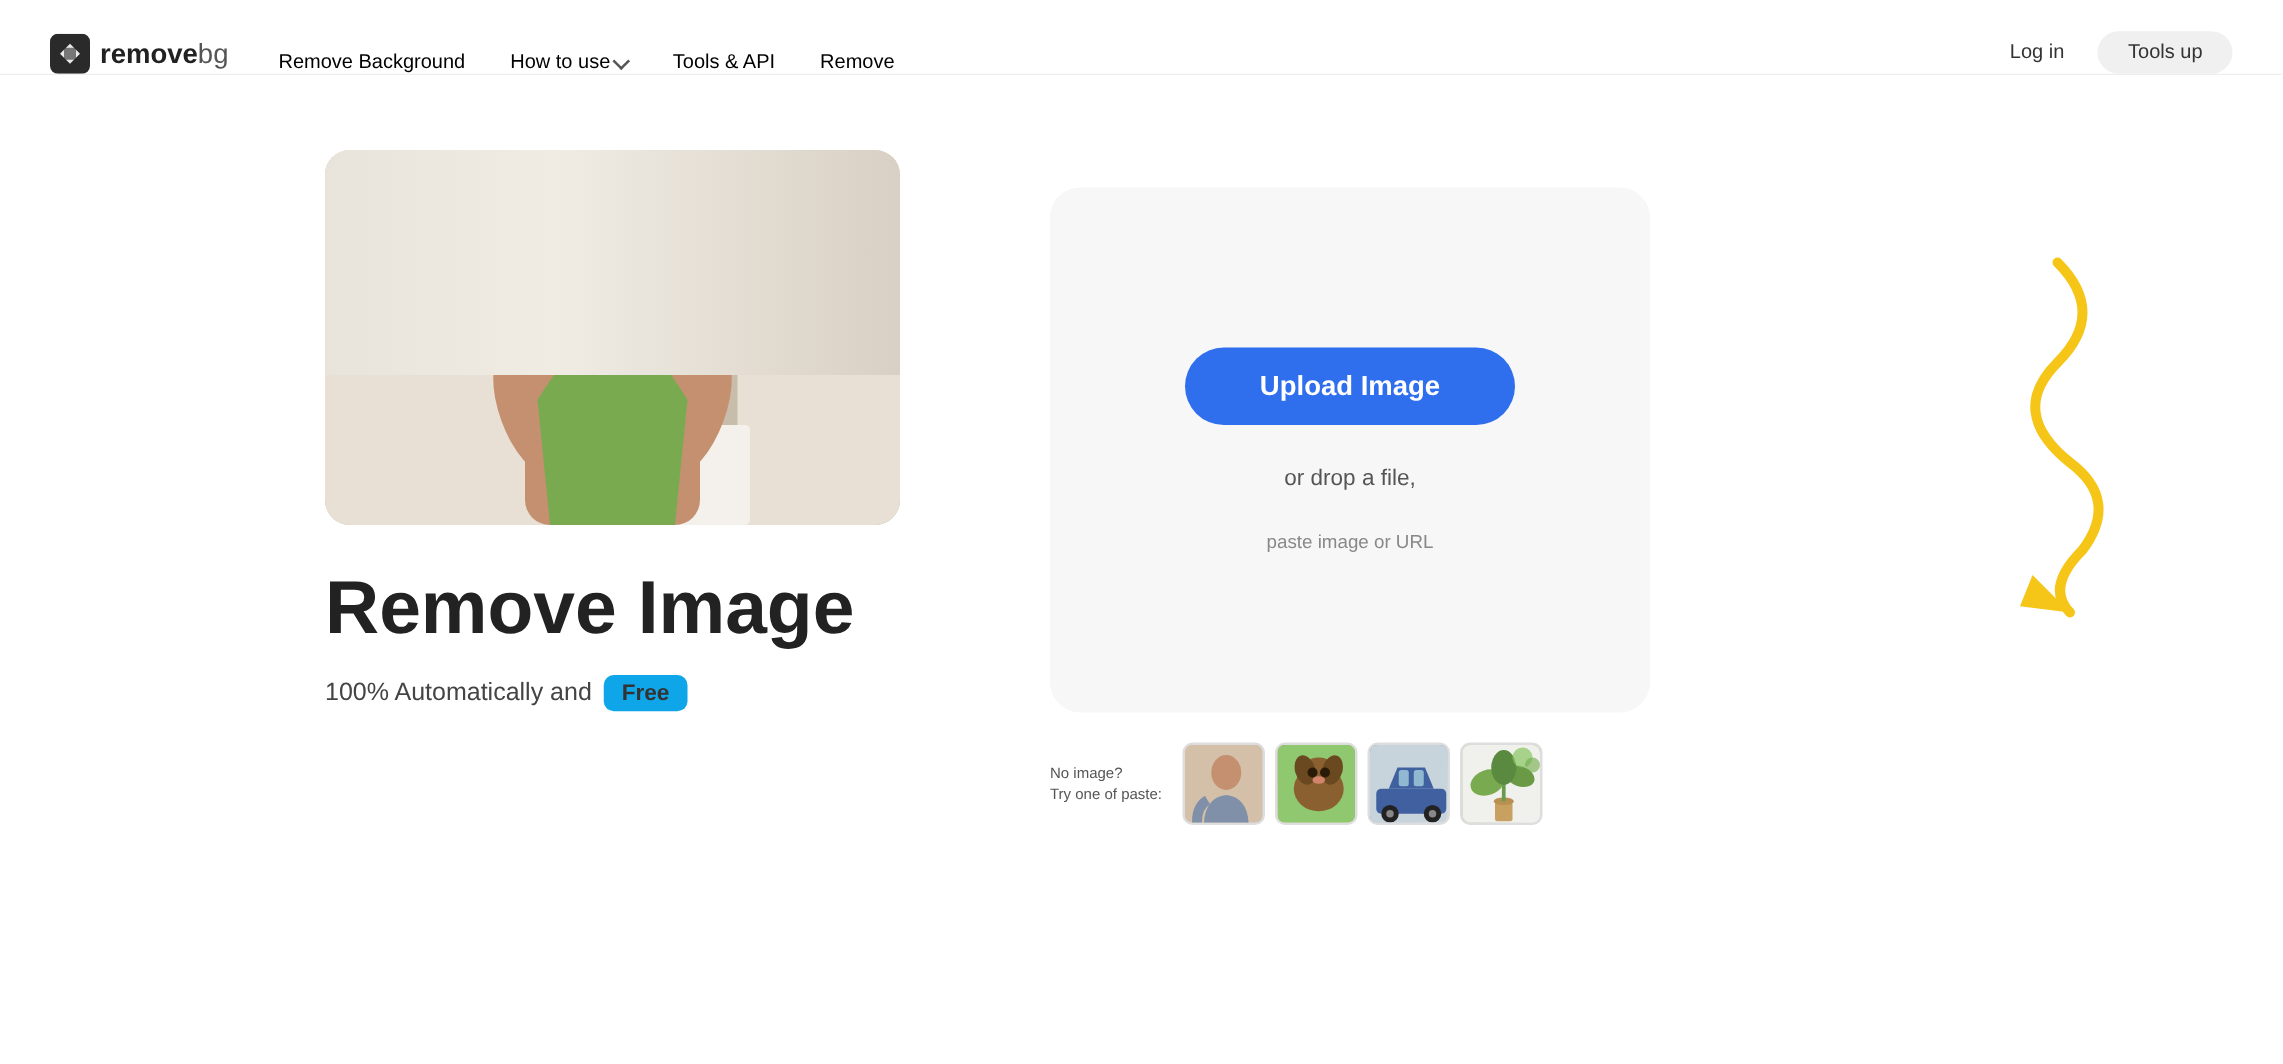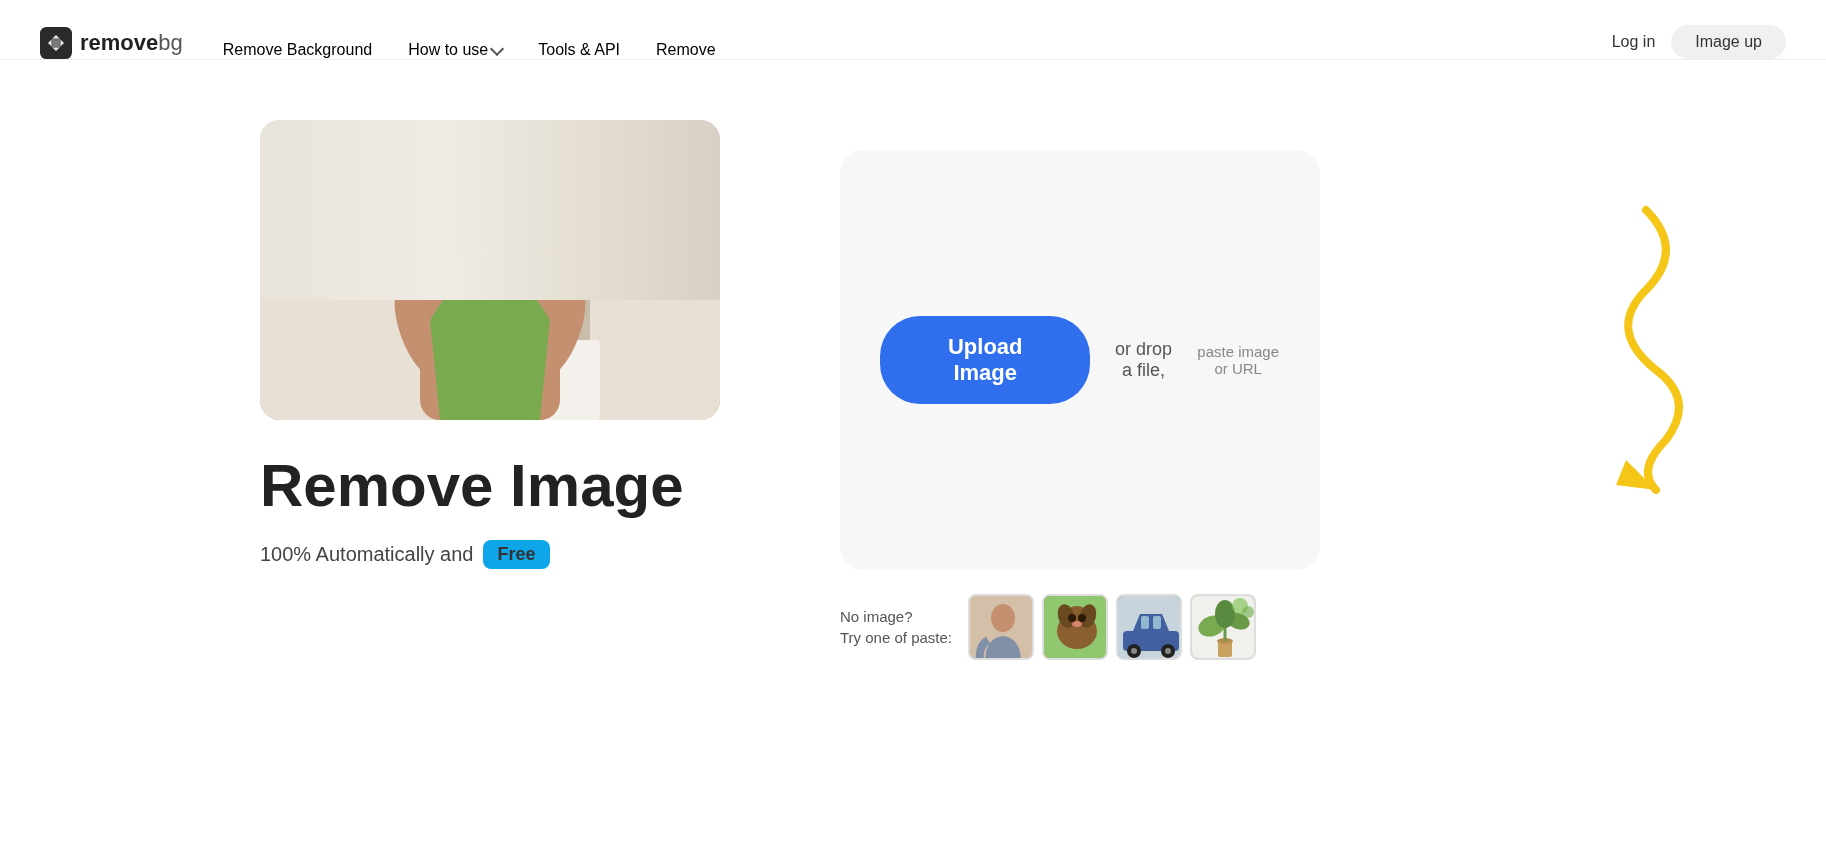--- a/index.html
+++ b/index.html
@@ -43,21 +43,21 @@
       color: #000000;
       text-decoration: none;
       cursor: pointer;
       display: flex;
       align-items: center;
       gap: 4px;
     }
     .nav-actions {
       display: flex;
       align-items: center;
-      gap: 16px;
+      gap: 27px;
     }
     .btn-login {
       font-size: 16px;
       color: #333;
       background: none;
       border: none;
       cursor: pointer;
     }
     .btn-signup {
       font-size: 16px;
@@ -142,25 +142,25 @@
       padding-top: 30px;
       position: relative;
     }
 
     .upload-card {
       width: 480px;
       min-height: 420px;
       background: #f7f7f8;
       border-radius: 24px;
       display: flex;
-      flex-direction: row;
+      flex-direction: column;
       align-items: center;
       justify-content: center;
       padding: 40px;
-      gap: 20px;
+      gap: 32px;
     }
 
     .upload-btn {
       background: #2f6fed;
       color: #fff;
       font-size: 22px;
       font-weight: 700;
       border: none;
       border-radius: 40px;
       padding: 18px 60px;
@@ -180,21 +180,21 @@
     }
 
     
     .sample-row {
       display: flex;
       align-items: center;
       gap: 16px;
       margin-top: 24px;
     }
     .sample-label {
-      font-size: 15px;
+      font-size: 12px;
       color: #555;
       line-height: 1.4;
     }
     .sample-images {
       display: flex;
       gap: 8px;
     }
     .sample-thumb {
       width: 66px;
       height: 66px;
@@ -258,21 +258,21 @@
     <a class="nav-link">
       <span>Tools &amp; API</span>
     </a>
     <a class="nav-link">
       <span>Remove</span>
     </a>
   </div>
 
   <div class="nav-actions">
     <button class="btn-login">Log in</button>
-    <button class="btn-signup">Image up</button>
+    <button class="btn-signup">Tools up</button>
   </div>
 </nav>
 
 <div class="main-content">
 
   <div class="left-section">
 
     <div class="hero-image">
       <div class="hero-image-inner">
         <div class="curtain"></div>

